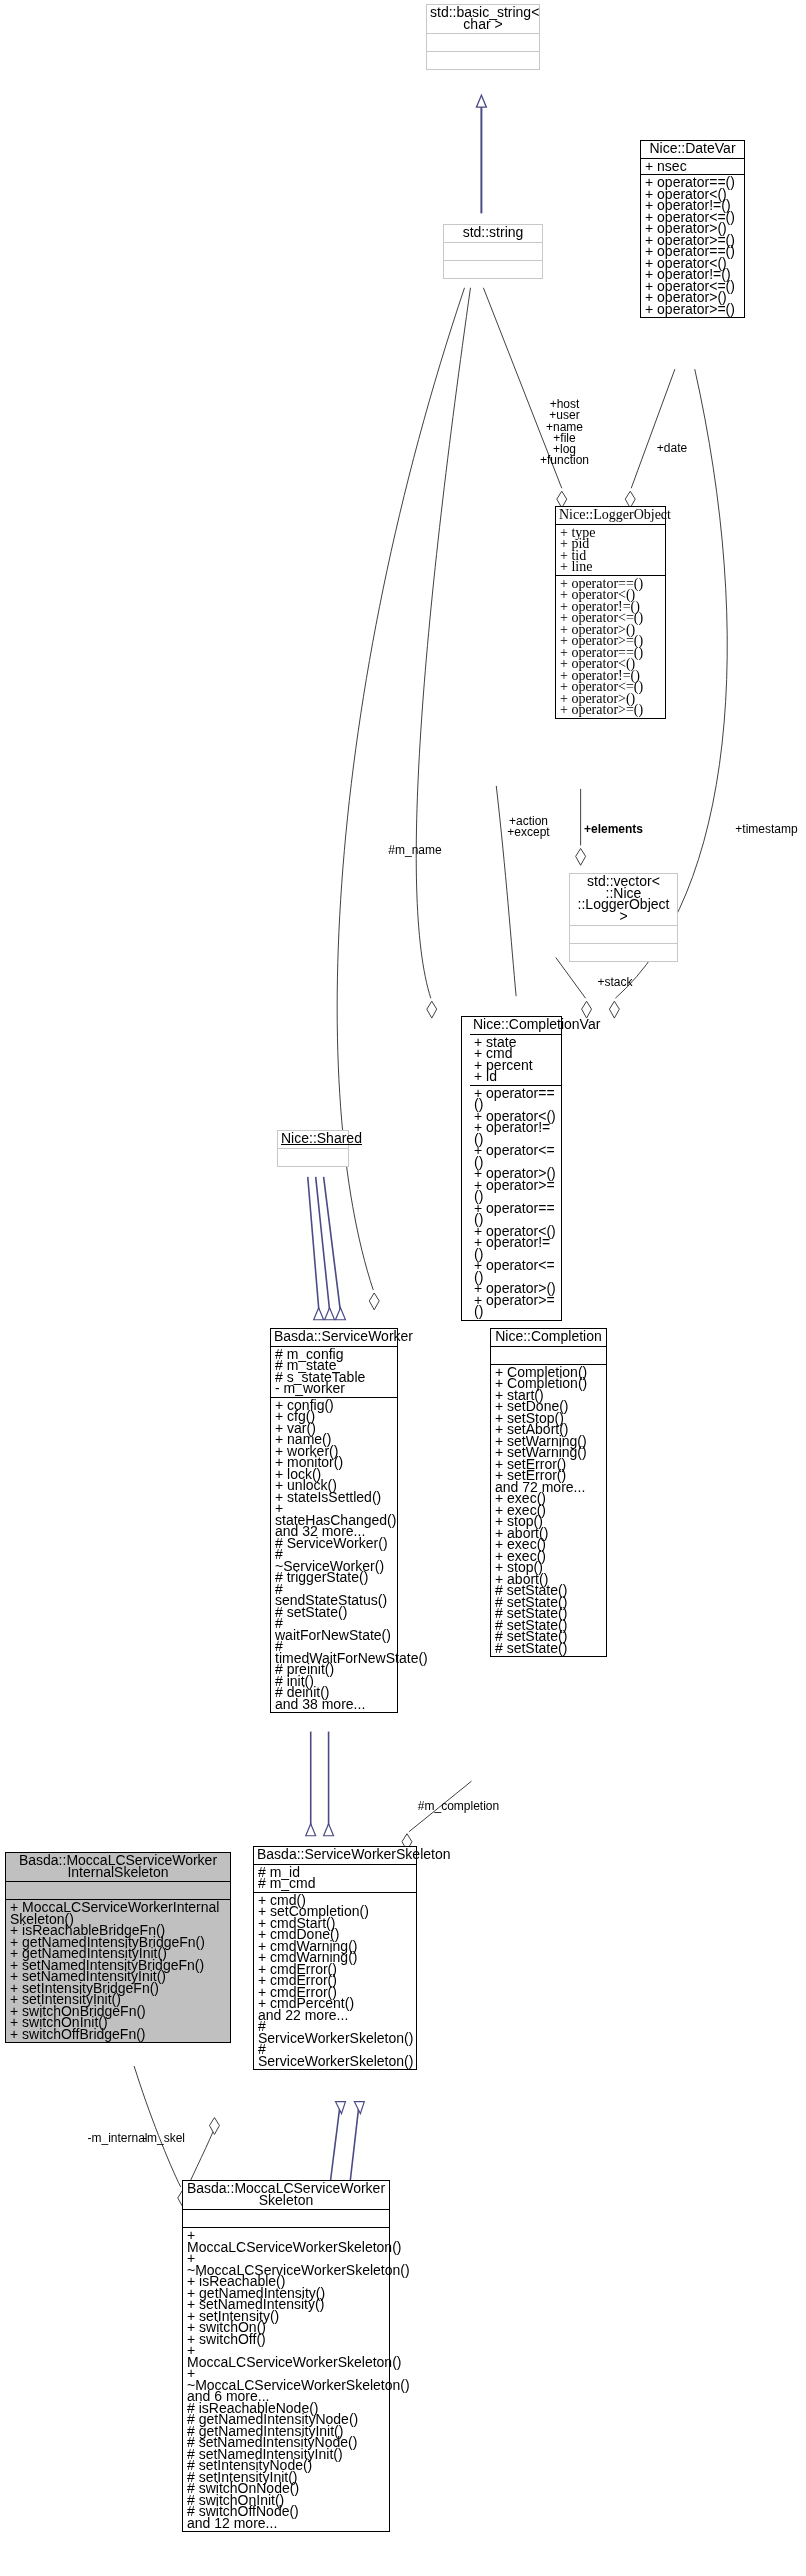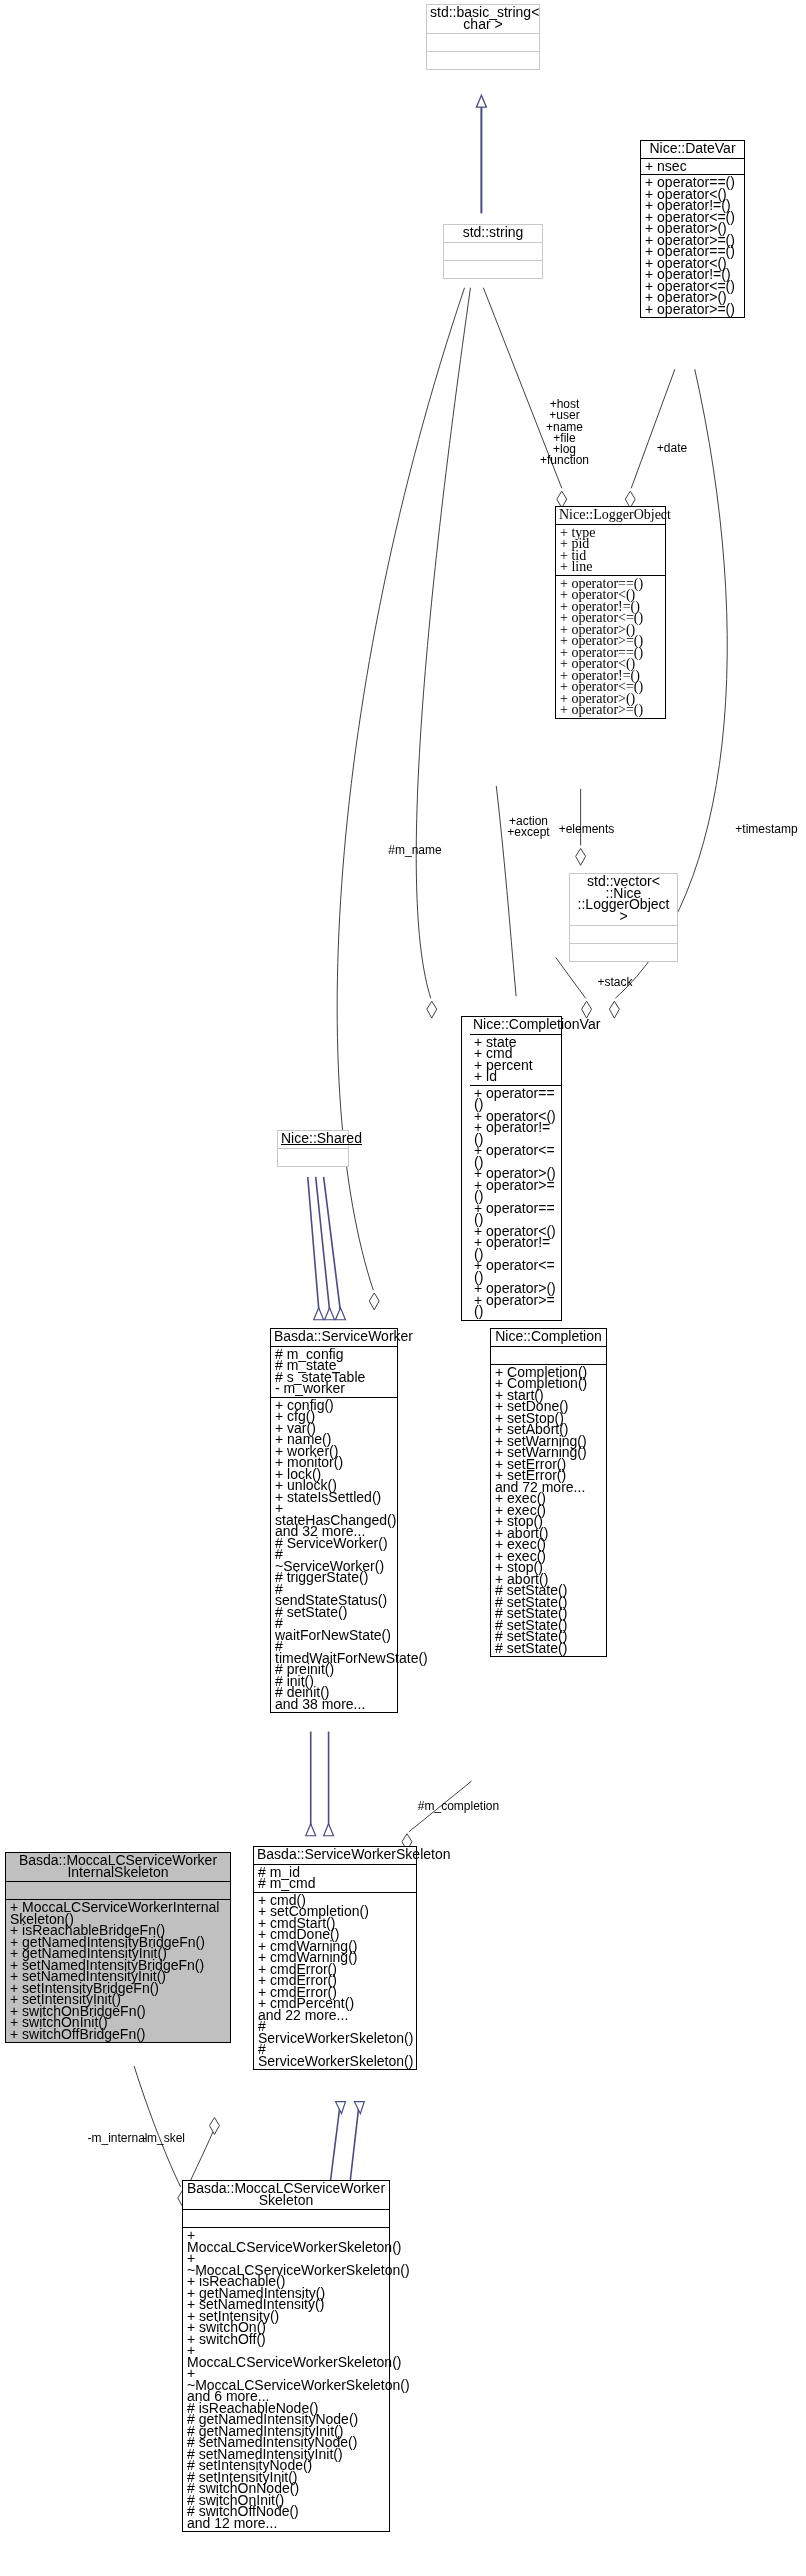--- a/index.html
+++ b/index.html
@@ -443,21 +443,21 @@
 +log
 +function</div>
 
   <div class="edgelabel" style="left:650px; top:443px; width:44px;">+date</div>
 
   <div class="edgelabel" style="left:387px; top:845px; width:56px;">#m_name</div>
 
   <div class="edgelabel" style="left:496px; top:816px; width:65px;">+action
 +except</div>
 
-  <div class="edgelabel" style="left:552px; top:824px; width:69px;">+elements</div>
+  <div class="edgelabel" style="left:579px; top:824px; width:69px;font-weight:bold;">+elements</div>
 
   <div class="edgelabel" style="left:727px; top:824px; width:79px;">+timestamp</div>
 
   <div class="edgelabel" style="left:590px; top:977px; width:50px;">+stack</div>
 
   <div class="edgelabel" style="left:417px; top:1801px; width:83px;">#m_completion</div>
 
   <div class="edgelabel" style="left:82px; top:2133px; width:71px;">-m_internal</div>
 
   <div class="edgelabel" style="left:134px; top:2133px; width:60px;">-m_skel</div>

